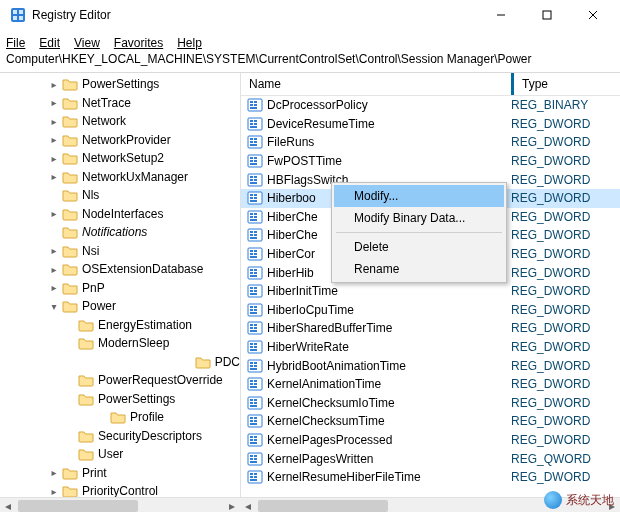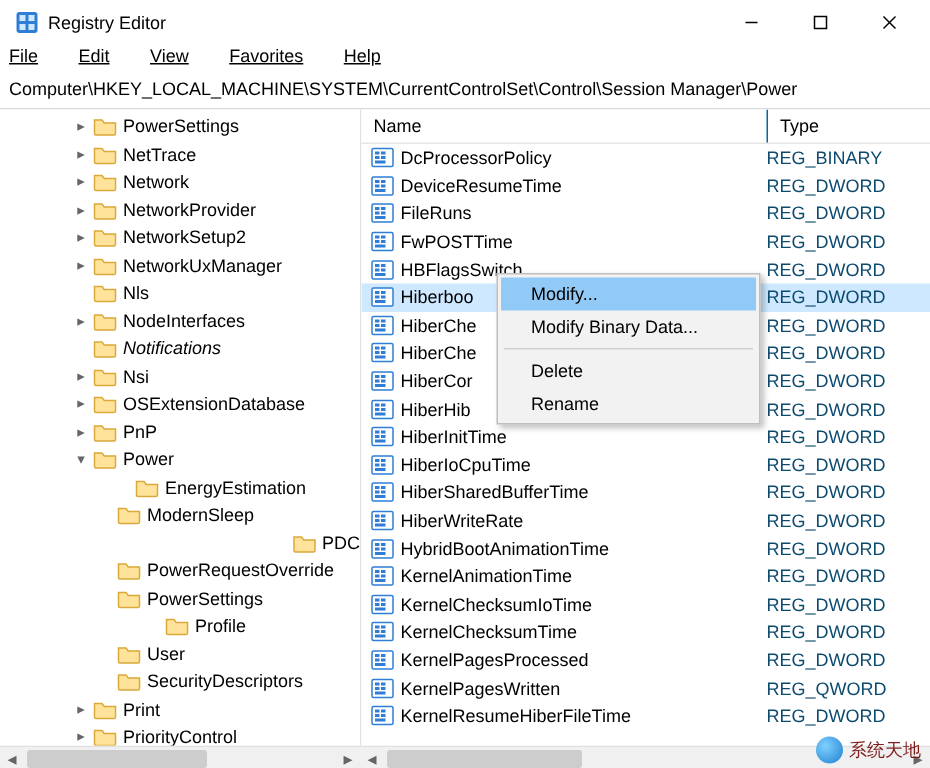--- a/index.html
+++ b/index.html
@@ -1,29 +1,29 @@
 <!DOCTYPE html>
 <html><head>
 <meta charset="utf-8">
 <style>
   html,body{margin:0;padding:0;font-family:"Segoe UI",Tahoma,sans-serif;font-size:12px;color:#000;background:#fff;width:620px;height:512px;overflow:hidden}
   .title-bar{height:30px;display:flex;align-items:center;padding:0 4px;background:#fff;border-bottom:0}
   .title-bar .app-icon{width:16px;height:16px;margin:0 6px;display:inline-flex}
   .title-text{flex:1;font-size:12px;color:#000}
   .win-btns{display:flex}
   .win-btn{width:46px;height:30px;display:flex;align-items:center;justify-content:center;color:#222}
-  .menu-bar{height:20px;display:flex;align-items:flex-start;gap:27px;padding:0 6px}
+  .menu-bar{height:20px;display:flex;align-items:flex-end;gap:14px;padding:0 6px}
   .menu-bar span{font-size:12px}
   .menu-bar .ul{text-decoration:underline;text-underline-offset:1px}
   .addr{height:18px;padding:2px 6px;font-size:12px;color:#000;white-space:nowrap;overflow:hidden}
   .body{display:flex;height:calc(512px - 30px - 20px - 22px - 16px);border-top:1px solid #d9d9d9}
   .tree{width:240px;border-right:1px solid #e1e1e1;overflow:hidden;position:relative;background:#fff}
   .list{flex:1;overflow:hidden;position:relative;background:#fff}
   .col-headers{display:flex;height:22px;border-bottom:1px solid #e5e5e5;align-items:center;font-size:12px;color:#000;background:#fff}
-  .col-name{width:262px;padding-left:8px;border-right:1px solid #0369a1;height:100%;display:flex;align-items:center}
+  .col-name{width:262px;padding-left:8px;border-right:3px solid #0369a1;height:100%;display:flex;align-items:center}
   .col-type{flex:1;padding-left:8px;height:100%;display:flex;align-items:center}
   .rows{position:relative}
   .row{display:flex;align-items:center;height:18.6px;font-size:12px}
   .row .ic{width:16px;height:16px;margin:0 4px 0 6px;display:inline-flex;align-items:center;justify-content:center}
   .row .nm{width:236px;white-space:nowrap;overflow:hidden}
   .row .ty{padding-left:8px;color:#0c4a6e;white-space:nowrap}
   .row.sel{background:#cde8ff}
   .row.sel .nm{color:#000}
   .tree-inner{padding-top:2px}
   .tnode{display:flex;align-items:center;height:18.5px;font-size:12px;white-space:nowrap}
@@ -200,21 +200,21 @@
         </div>
         <div class="tnode" style="padding-left: 48px;">
           <span class="exp">▾</span>
           <span class="fold">
             <svg width="16" height="16" viewBox="0 0 16 16">
               <path d="M1 4 h5 l1.5 2 H15 v7 a1 1 0 0 1 -1 1 H2 a1 1 0 0 1 -1 -1 Z" fill="#ffe39b" stroke="#d9a93a"></path>
             </svg>
           </span>
           <span class="tlabel">Power</span>
         </div>
-        <div class="tnode" style="padding-left: 64px; margin-left: 12px;">
+        <div class="tnode" style="padding-left: 64px;">
           <span class="exp"></span>
           <span class="fold">
             <svg width="16" height="16" viewBox="0 0 16 16">
               <path d="M1 4 h5 l1.5 2 H15 v7 a1 1 0 0 1 -1 1 H2 a1 1 0 0 1 -1 -1 Z" fill="#ffe39b" stroke="#d9a93a"></path>
             </svg>
           </span>
           <span class="tlabel">EnergyEstimation</span>
         </div>
         <div class="tnode" style="padding-left: 64px;">
           <span class="exp"></span>
@@ -261,30 +261,30 @@
           </span>
           <span class="tlabel">Profile</span>
         </div>
         <div class="tnode" style="padding-left: 64px;">
           <span class="exp"></span>
           <span class="fold">
             <svg width="16" height="16" viewBox="0 0 16 16">
               <path d="M1 4 h5 l1.5 2 H15 v7 a1 1 0 0 1 -1 1 H2 a1 1 0 0 1 -1 -1 Z" fill="#ffe39b" stroke="#d9a93a"></path>
             </svg>
           </span>
+          <span class="tlabel">SecurityDescriptors</span>
+        </div>
+        <div class="tnode" style="padding-left: 64px;">
+          <span class="exp"></span>
+          <span class="fold">
+            <svg width="16" height="16" viewBox="0 0 16 16">
+              <path d="M1 4 h5 l1.5 2 H15 v7 a1 1 0 0 1 -1 1 H2 a1 1 0 0 1 -1 -1 Z" fill="#ffe39b" stroke="#d9a93a"></path>
+            </svg>
+          </span>
           <span class="tlabel">User</span>
-        </div>
-        <div class="tnode" style="padding-left: 64px;">
-          <span class="exp"></span>
-          <span class="fold">
-            <svg width="16" height="16" viewBox="0 0 16 16">
-              <path d="M1 4 h5 l1.5 2 H15 v7 a1 1 0 0 1 -1 1 H2 a1 1 0 0 1 -1 -1 Z" fill="#ffe39b" stroke="#d9a93a"></path>
-            </svg>
-          </span>
-          <span class="tlabel">SecurityDescriptors</span>
         </div>
         <div class="tnode" style="padding-left: 48px;">
           <span class="exp">▸</span>
           <span class="fold">
             <svg width="16" height="16" viewBox="0 0 16 16">
               <path d="M1 4 h5 l1.5 2 H15 v7 a1 1 0 0 1 -1 1 H2 a1 1 0 0 1 -1 -1 Z" fill="#ffe39b" stroke="#d9a93a"></path>
             </svg>
           </span>
           <span class="tlabel">Print</span>
         </div>

